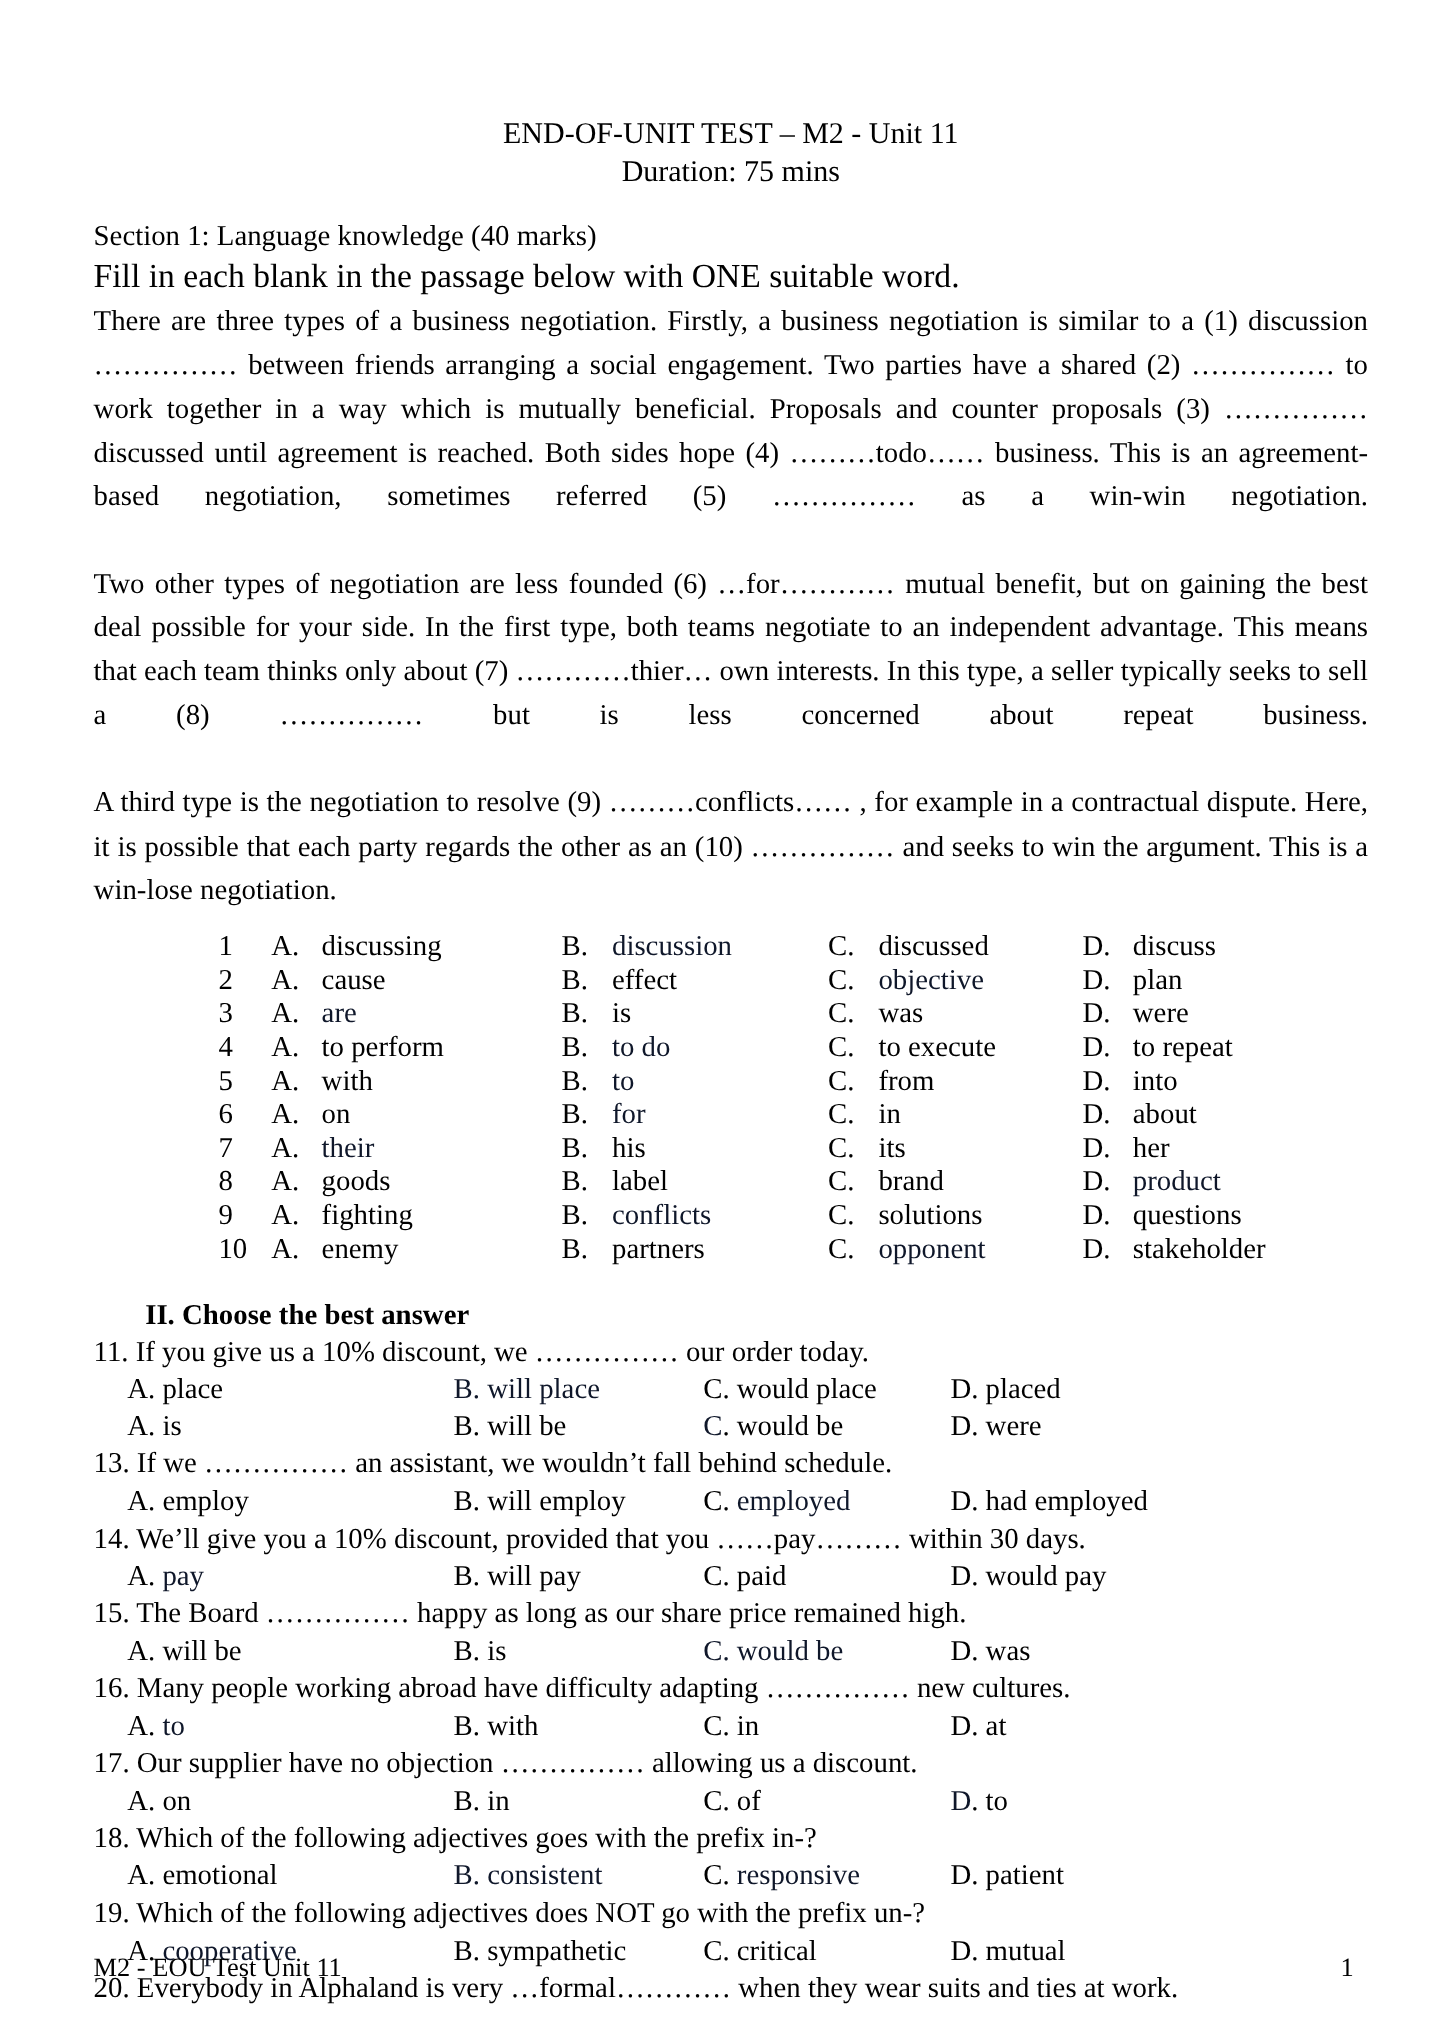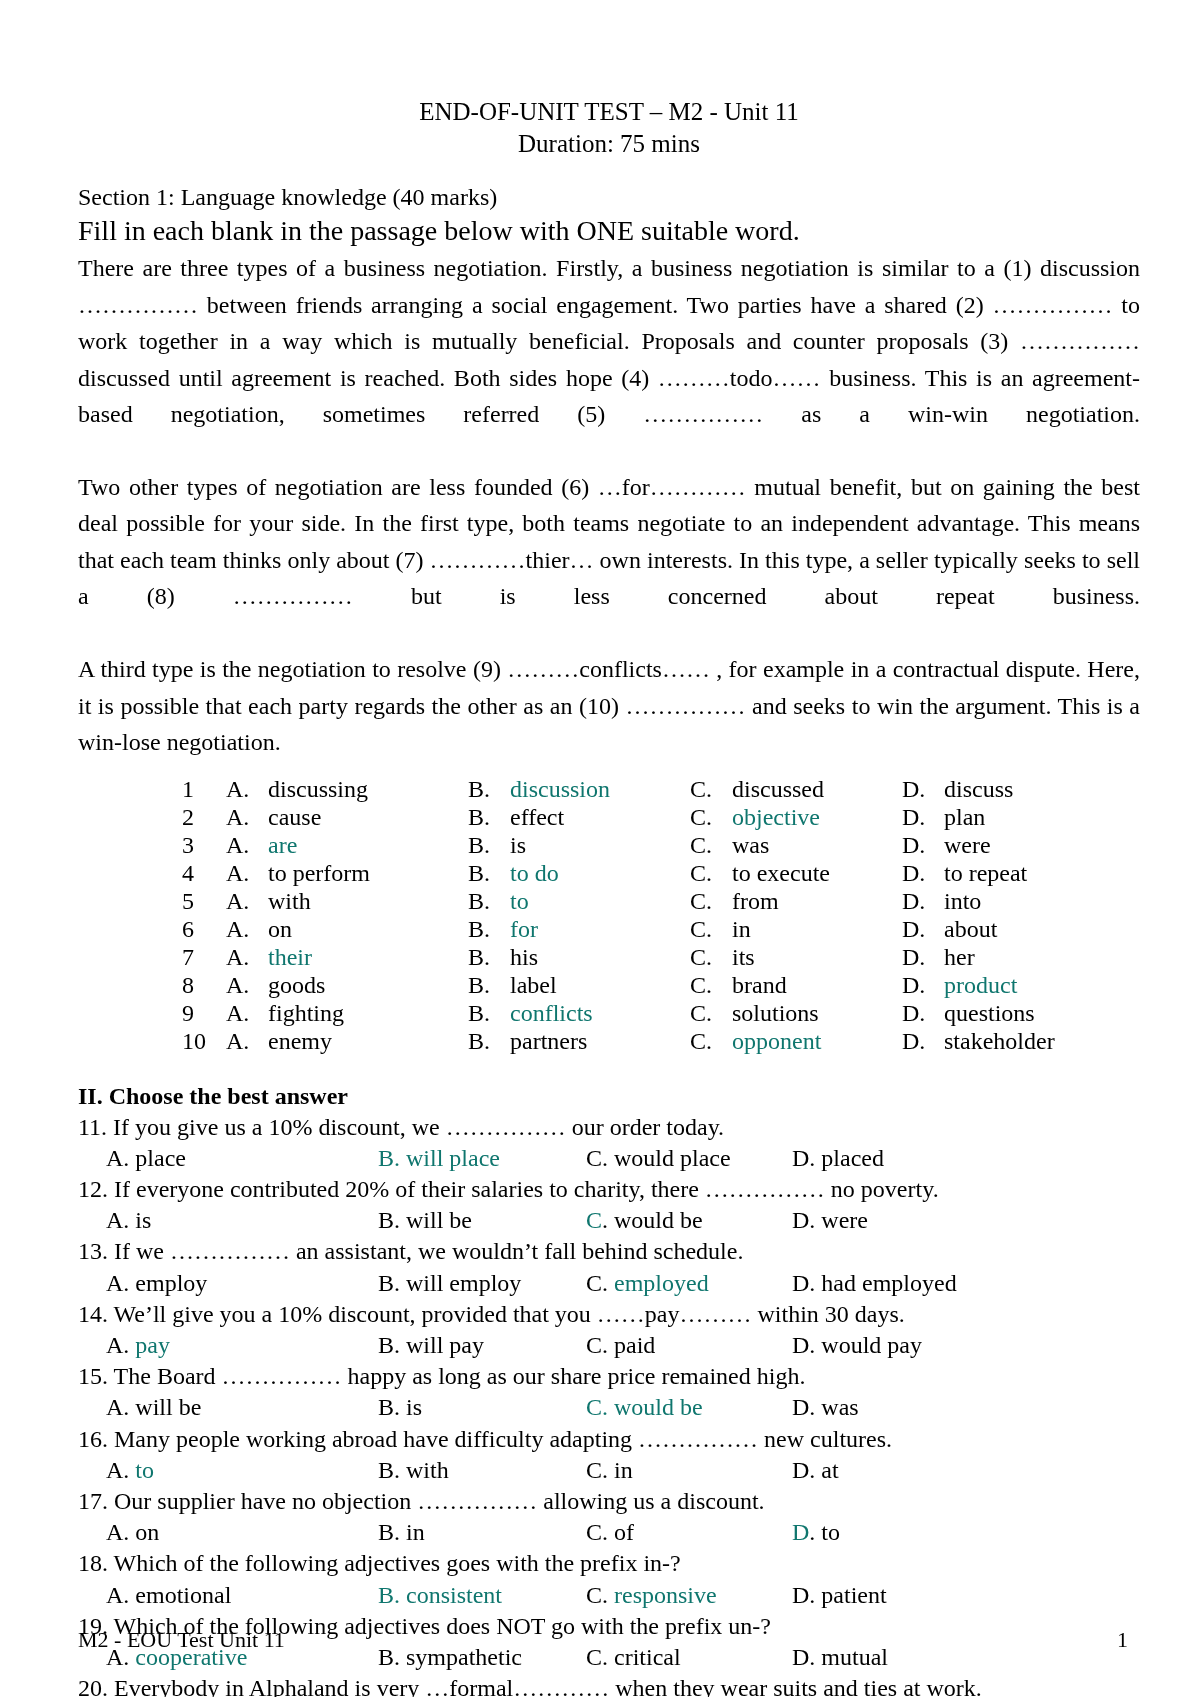--- a/index.html
+++ b/index.html
@@ -74,28 +74,29 @@
   .opt-cell.a { width: 242px; }
   .opt-cell.b { width: 222px; }
   .opt-cell.c { width: 212px; }
   .opt-cell.d { width: 200px; }
   .opt-letter {
     width: 42px;
     display: inline-block;
   }
   .opt-text { display: inline-block; }
 
-  .red { color: #0f766e; }
+  .red { color: #0f172a; }
 
   
   .sec2-head {
     font-weight: bold;
     font-size: 24px;
     margin-top: 28px;
     margin-bottom: 2px;
+    margin-left: 43px;
   }
   .q-stem {
     font-size: 24px;
     line-height: 1.30;
   }
   .q-opts {
     display: flex;
     font-size: 24px;
     line-height: 1.30;
     padding-left: 28px;
@@ -332,21 +333,20 @@
   <div class="sec2-head">II. Choose the best answer</div>
 
   <div id="q-list">
       <div class="q-stem">11. If you give us a 10% discount, we …………… our order today.</div>
       <div class="q-opts">
         <span class="o1"><span>A. place</span></span>
         <span class="o2"><span class="red">B. will place</span></span>
         <span class="o3"><span>C. would place</span></span>
         <span class="o4"><span>D. placed</span></span>
       </div>
-      <div class="q-stem">12. If everyone contributed 20% of their salaries to charity, there …………… no poverty.</div>
       <div class="q-opts">
         <span class="o1"><span>A. is</span></span>
         <span class="o2"><span>B. will be</span></span>
         <span class="o3"><span class="red">C</span><span>. would be</span></span>
         <span class="o4"><span>D. were</span></span>
       </div>
       <div class="q-stem">13. If we …………… an assistant, we wouldn’t fall behind schedule.</div>
       <div class="q-opts">
         <span class="o1"><span>A. employ</span></span>
         <span class="o2"><span>B. will employ</span></span>

